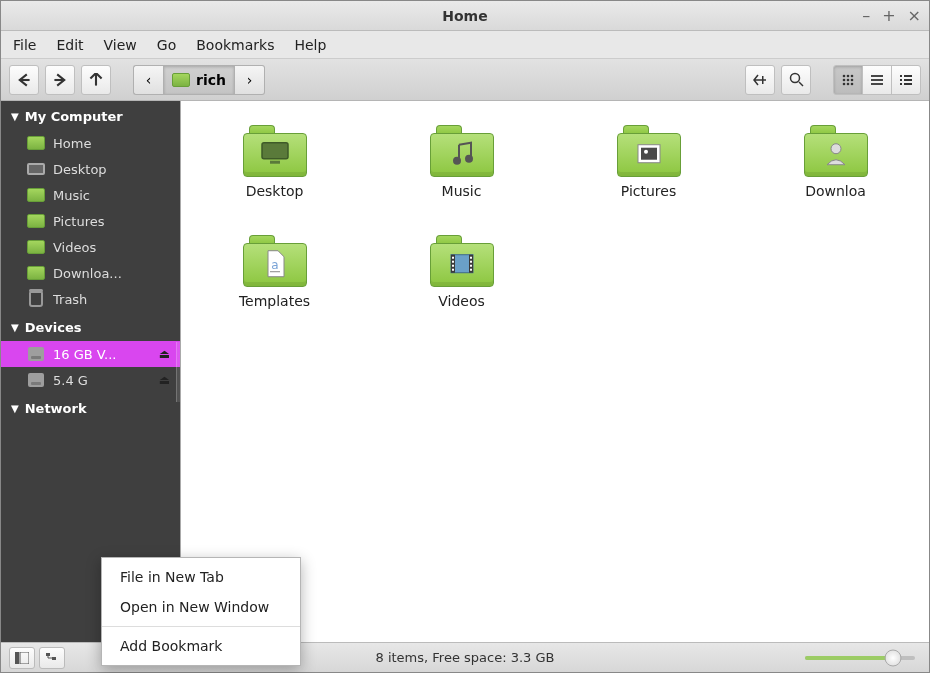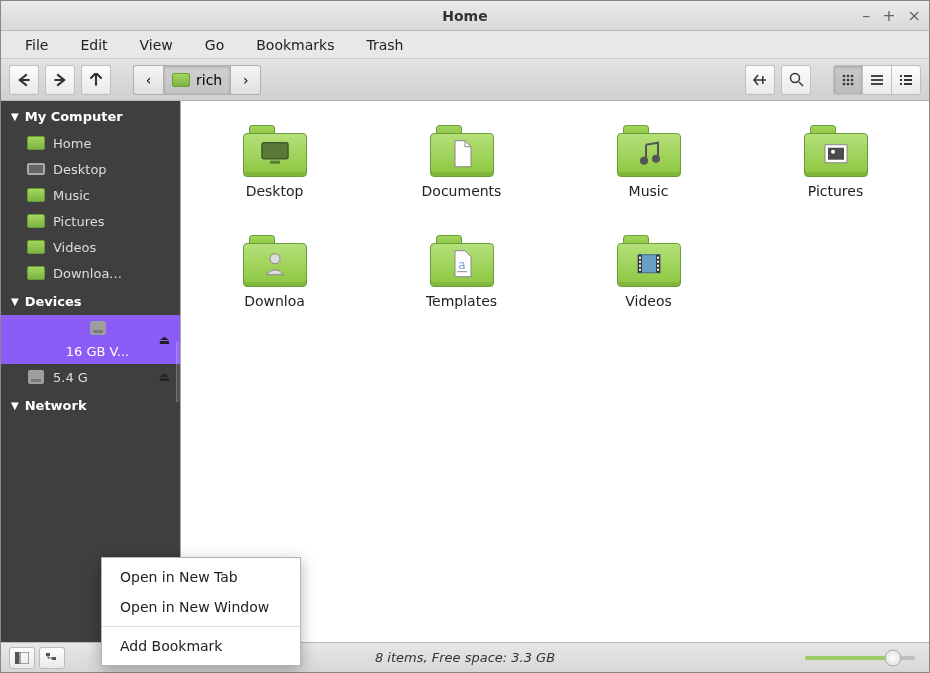--- a/index.html
+++ b/index.html
@@ -7,50 +7,50 @@
 
     .window { width: 930px; height: 673px; border: 1px solid #888; background: linear-gradient(#f2f2f2,#e6e6e6); display: flex; flex-direction: column; }
 
     
     .titlebar { height: 30px; display: flex; align-items: center; justify-content: center; position: relative; background: linear-gradient(#eaeaea,#d9d9d9); border-bottom: 1px solid #bbb; }
     .titlebar .title { font-weight: bold; color: #333; font-size: 14px; }
     .titlebar .controls { position: absolute; right: 8px; top: 0; height: 100%; display: flex; align-items: center; gap: 12px; color: #666; }
     .titlebar .controls span { cursor: pointer; font-size: 16px; line-height: 1; }
 
     
-    .menubar { height: 28px; display: flex; align-items: center; padding: 0 16px; gap: 16px; background: #e8e8e8; border-bottom: 1px solid #ccc; font-size: 14px; color: #222; }
+    .menubar { height: 28px; display: flex; align-items: center; padding: 0 4px; gap: 4px; background: #e8e8e8; border-bottom: 1px solid #ccc; font-size: 14px; color: #222; }
     .menubar .menu-item { padding: 4px 8px; border-radius: 3px; cursor: pointer; }
 
     
     .toolbar { height: 42px; display: flex; align-items: center; padding: 4px 8px; gap: 6px; background: linear-gradient(#e2e2e2,#d0d0d0); border-bottom: 1px solid #b5b5b5; }
     .tb-btn { width: 30px; height: 30px; border: 1px solid #bfbfbf; border-radius: 3px; background: linear-gradient(#fdfdfd,#e9e9e9); display: flex; align-items: center; justify-content: center; cursor: pointer; color: #333; font-size: 14px; }
     .toolbar .spacer { flex: 1; }
     .breadcrumb-group { display: flex; align-items: center; gap: 0; }
     .breadcrumb-btn { height: 30px; min-width: 30px; border: 1px solid #b0b0b0; background: linear-gradient(#f5f5f5,#e0e0e0); display: flex; align-items: center; justify-content: center; padding: 0 8px; font-size: 14px; cursor: pointer; gap: 6px; }
     .breadcrumb-btn.left-cap { border-radius: 3px 0 0 3px; border-right: 0; }
-    .breadcrumb-btn.active { background: linear-gradient(#d0d0d0,#c4c4c4); box-shadow: inset 0 1px 3px rgba(0,0,0,0.2); font-weight: normal; }
+    .breadcrumb-btn.active { background: linear-gradient(#d0d0d0,#c4c4c4); box-shadow: inset 0 1px 3px rgba(0,0,0,0.2); font-weight: bold; }
     .breadcrumb-btn.right-cap { border-radius: 0 3px 3px 0; border-left: 0; }
     .breadcrumb-btn .folder-mini { width: 18px; height: 14px; background: linear-gradient(#a4d65e,#7cb342); border-radius: 2px; border: 1px solid #689f38; }
 
     .view-toggle-group { display:flex; }
     .view-toggle-group .tb-btn { border-radius: 0; margin-left: -1px; }
     .view-toggle-group .tb-btn:first-child { border-radius: 3px 0 0 3px; margin-left: 0;}
     .view-toggle-group .tb-btn:last-child { border-radius: 0 3px 3px 0; }
     .view-toggle-group .tb-btn.active { background: linear-gradient(#c8c8c8,#bcbcbc); box-shadow: inset 0 1px 3px rgba(0,0,0,0.2); }
 
     
     .main { flex: 1; display: flex; min-height: 0; position: relative; }
 
     
     .sidebar { width: 180px; background: #3f3f3f; color: #ddd; font-size: 13px; overflow: hidden; display: flex; flex-direction: column; position: relative; border-right: 1px solid #aaa;}
     .sidebar-scroll { flex:1; overflow:hidden; }
     .sb-section-hdr { display: flex; align-items: center; gap: 6px; padding: 8px 10px 6px; font-weight: bold; color: #fff; cursor: pointer; }
     .sb-section-hdr .disclosure { font-size: 10px; }
     .sb-item { display: flex; align-items: center; gap: 8px; padding: 5px 12px 5px 26px; cursor: pointer; white-space: nowrap; text-overflow: ellipsis; overflow: hidden; position: relative; }
-    .sb-item.selected { background: #8b5cf6; color: #fff; flex-direction: column; }
+    .sb-item.selected { background: #d946ef; color: #fff; }
     .sb-item .sb-icon { width: 18px; height: 16px; flex-shrink: 0; display:flex; align-items:center; justify-content:center;}
     .sb-item .sb-label { overflow:hidden; text-overflow:ellipsis; }
     .sb-item .underline { text-decoration: underline; }
     .sb-eject { position:absolute; right:10px; top:50%; transform:translateY(-50%); color:#222; font-size:12px;}
     .sb-resize { position:absolute; right:0; top:50%; height:60px; width:4px; background: rgba(255,255,255,0.1); border-left:1px solid rgba(255,255,255,0.2); transform:translateY(-50%);}
 
     
     .ico-folder { width:18px; height:14px; background: linear-gradient(#a4d65e,#7cb342); border-radius:2px; border:1px solid #689f38;}
     .ico-monitor { width:18px; height:12px; border:2px solid #aaa; border-radius:2px; background:#666; position:relative;}
     .ico-disk { width:16px; height:14px; background:#9e9e9e; border-radius:2px; position:relative; }
@@ -71,21 +71,21 @@
     .big-folder .body { position:absolute; top:8px; left:0; right:0; bottom:0; background:linear-gradient(#b5e07a,#8cc63f); border-radius:4px; border:1px solid #689f38; box-shadow: inset 0 -4px 0 rgba(0,0,0,0.08);}
     .big-folder .emblem { position:absolute; top:50%; left:50%; transform:translate(-50%,-42%); display:flex; align-items:center; justify-content:center; }
 
     
     .emblem svg { width:34px; height:34px; }
 
     
     .statusbar { height:30px; background: linear-gradient(#e7e7e7,#d7d7d7); border-top:1px solid #bbb; display:flex; align-items:center; padding:0 8px; font-size:13px; color:#333; position:relative;}
     .statusbar .sb-btns { display:flex; gap:4px; }
     .statusbar .sb-btn { width:26px; height:22px; border:1px solid #bbb; border-radius:3px; background:linear-gradient(#fdfdfd,#e9e9e9); display:flex; align-items:center; justify-content:center; font-size:11px; cursor:pointer;}
-    .statusbar .status-text { position:absolute; left:50%; transform:translateX(-50%);font-style:italic;}
+    .statusbar .status-text { position:absolute; left:50%; transform:translateX(-50%);}
     .statusbar .zoom { position:absolute; right:14px; display:flex; align-items:center;}
     .zoom-track { width:110px; height:4px; background:#bfbfbf; border-radius:2px; position:relative;}
     .zoom-fill { position:absolute; left:0; top:0; bottom:0; width:80%; background:#9ccc65; border-radius:2px;}
     .zoom-thumb { position:absolute; left:80%; top:50%; width:17px; height:17px; background:radial-gradient(#fff,#d8d8d8); border:1px solid #aaa; border-radius:50%; transform:translate(-50%,-50%);}
 
     
     .context-menu { position:absolute; left:100px; top:456px; width:200px; background:#fff; border:1px solid #b5b5b5; box-shadow:0 4px 14px rgba(0,0,0,0.3); font-size:14px; color:#222; z-index:100; padding:4px 0;}
     .context-menu .cm-item { padding:7px 18px; cursor:pointer; display:flex; align-items:center; gap:10px;}
     .context-menu .cm-sep { height:1px; background:#ddd; margin:4px 0;}
     .cm-icon-open { width:14px; height:10px; border:1px solid #666; border-radius:1px; background:linear-gradient(#eee,#ccc);}
@@ -103,21 +103,21 @@
       <span>×</span>
     </div>
   </div>
 
   <div class="menubar" id="menubar">
       <div class="menu-item">File</div>
       <div class="menu-item">Edit</div>
       <div class="menu-item">View</div>
       <div class="menu-item">Go</div>
       <div class="menu-item">Bookmarks</div>
-      <div class="menu-item">Trash</div>
+      <div class="menu-item">Help</div>
     </div>
 
   <div class="toolbar">
     <div class="tb-btn">
       <svg width="14" height="14" viewBox="0 0 10 10">
           <path d="M7 1 L2 5 L7 9" stroke="#333" stroke-width="1.5" fill="none"></path>
           <line x1="2" y1="5" x2="9" y2="5" stroke="#333" stroke-width="1.5"></line>
         </svg>
     </div>
     <div class="tb-btn">
@@ -227,20 +227,26 @@
               <span class="ico-folder"></span>
             </span>
             <span class="sb-label">Videos</span>
           </div>
           <div class="sb-item">
             <span class="sb-icon">
               <span class="ico-folder"></span>
             </span>
             <span class="sb-label">Downloa...</span>
           </div>
+          <div class="sb-item">
+            <span class="sb-icon">
+              <span class="ico-trash"></span>
+            </span>
+            <span class="sb-label">Trash</span>
+          </div>
           <div class="sb-section-hdr">
             <span class="disclosure">▼</span>
             <span>Devices</span>
           </div>
           <div class="sb-item selected">
             <span class="sb-icon">
               <span class="ico-disk"></span>
             </span>
             <span class="sb-label">16 GB V...</span>
             <span class="sb-eject">⏏</span>
@@ -266,33 +272,20 @@
               <div class="tab"></div>
               <div class="body"></div>
               <div class="emblem">
                 <svg viewBox="0 0 34 34">
                   <rect x="4" y="6" width="26" height="16" rx="2" fill="#5a7a3a" stroke="#3e5a28" stroke-width="1.5"></rect>
                   <rect x="12" y="24" width="10" height="3" fill="#5a7a3a"></rect>
                 </svg>
               </div>
             </div>
             <div class="label">Desktop</div>
-          </div>
-          <div class="grid-item">
-            <div class="big-folder">
-              <div class="tab"></div>
-              <div class="body"></div>
-              <div class="emblem">
-                <svg viewBox="0 0 34 34">
-                  <path d="M10 4 H20 L26 10 V30 H10 Z" fill="#fff" stroke="#888"></path>
-                  <path d="M20 4 V10 H26" fill="none" stroke="#888"></path>
-                </svg>
-              </div>
-            </div>
-            <div class="label">Documents</div>
           </div>
           <div class="grid-item">
             <div class="big-folder">
               <div class="tab"></div>
               <div class="body"></div>
               <div class="emblem">
                 <svg viewBox="0 0 34 34">
                   <path d="M14 8 L26 6 V22" stroke="#555" stroke-width="2" fill="none"></path>
                   <circle cx="12" cy="24" r="4" fill="#555"></circle>
                   <circle cx="24" cy="22" r="4" fill="#555"></circle>
@@ -363,21 +356,21 @@
                 </svg>
               </div>
             </div>
             <div class="label">Videos</div>
           </div>
         </div>
     </div>
 
     <div class="context-menu" id="context-menu">
         <div class="cm-item">
-          <span>Open in New Tab</span>
+          <span>File in New Tab</span>
         </div>
         <div class="cm-item">
           <span>Open in New Window</span>
         </div>
         <div class="cm-sep"></div>
         <div class="cm-item">
           <span>Add Bookmark</span>
         </div>
       </div>
   </div>

